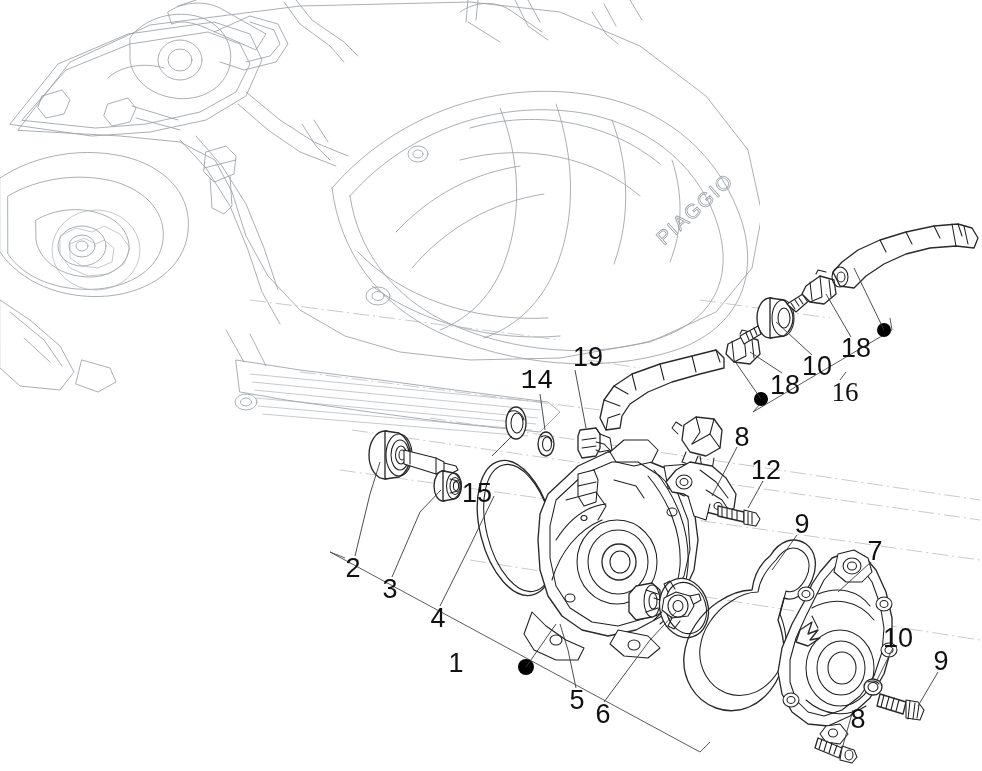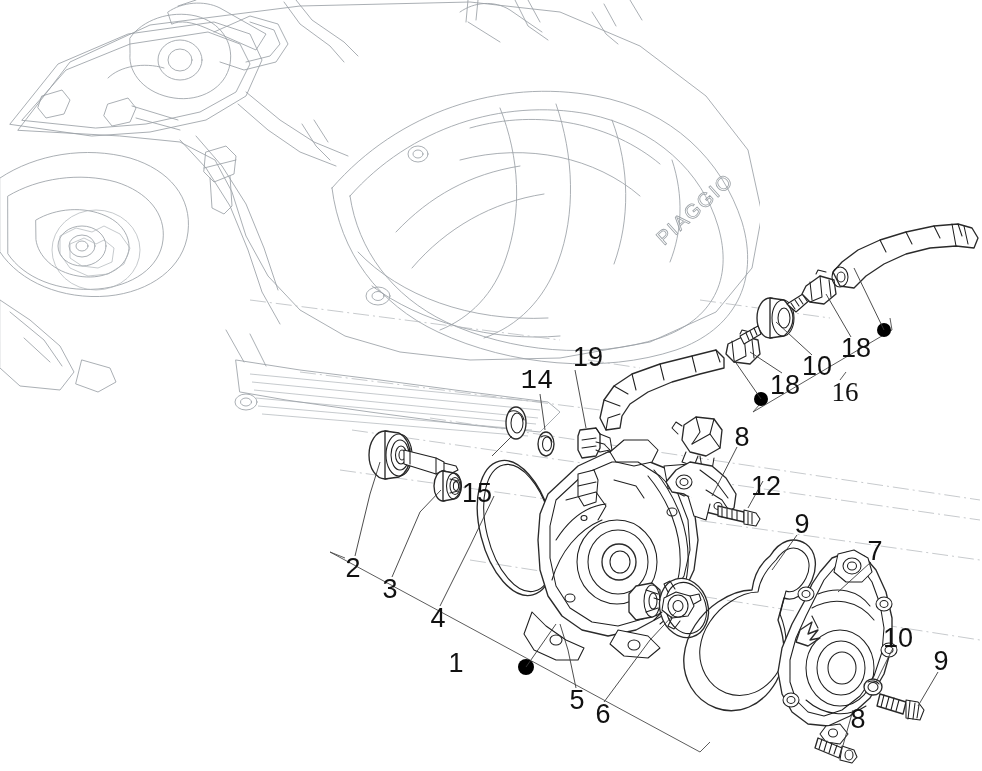--- a/index.html
+++ b/index.html
@@ -468,21 +468,21 @@
   <div class="callout" style="left:353px;top:568px;">2</div>
   <div class="callout" style="left:390px;top:589px;">3</div>
   <div class="callout" style="left:438px;top:618px;">4</div>
   <div class="callout" style="left:577px;top:700px;">5</div>
   <div class="callout" style="left:603px;top:714px;">6</div>
   <div class="callout" style="left:875px;top:551px;">7</div>
   <div class="callout" style="left:858px;top:719px;">8</div>
   <div class="callout" style="left:941px;top:661px;">9</div>
   <div class="callout" style="left:898px;top:638px;">10</div>
   <div class="callout" style="left:802px;top:524px;">9</div>
-  <div class="callout" style="left:766px;top:470px;margin-top:16px;">12</div>
+  <div class="callout" style="left:766px;top:470px;">12</div>
   <div class="callout" style="left:742px;top:437px;">8</div>
   <div class="callout" style="left:537px;top:381px;font-family:Liberation Mono, monospace;">14</div>
   <div class="callout" style="left:477px;top:460px;margin-top:33px;">15</div>
   <div class="callout" style="left:845px;top:392px;font-family:Liberation Serif, serif;">16</div>
   <div class="callout" style="left:817px;top:366px;">10</div>
   <div class="callout" style="left:785px;top:385px;">18</div>
   <div class="callout" style="left:856px;top:348px;">18</div>
   <div class="callout" style="left:572px;top:357px;margin-left:16px;">19</div>
 
 </div>

